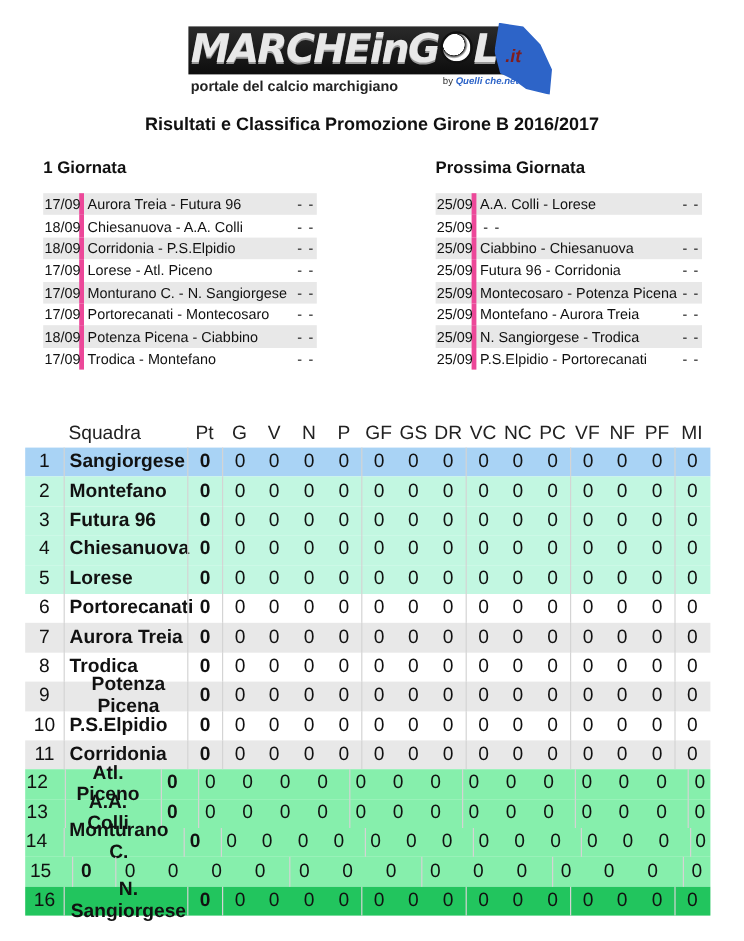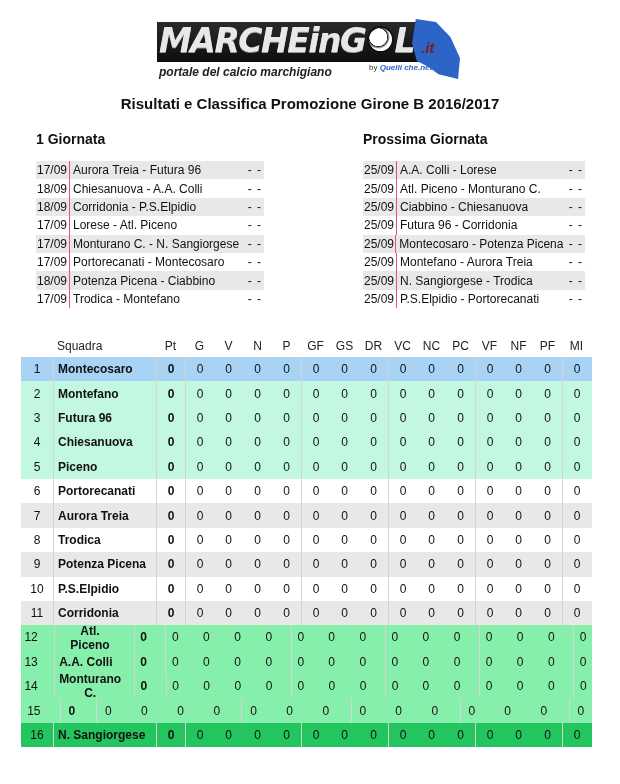--- a/index.html
+++ b/index.html
@@ -6,41 +6,41 @@
   html, body { width: 620px; height: 784px; background: #ffffff; overflow: hidden; }
   body { font-family: "Liberation Sans", "DejaVu Sans", sans-serif; color: #111; position: relative; }
 
   
   .logo { position: absolute; left: 157px; top: 19px; width: 300px; height: 60px; }
   .logo-bar { position: absolute; left: 0; top: 3px; width: 268px; height: 40px; background: linear-gradient(#2a2a2a, #0d0d0d); }
   .logo-text { position: absolute; left: 2px; top: 2px; font-family: "DejaVu Sans", sans-serif; font-weight: bold; font-style: italic; font-size: 33px; letter-spacing: -1.5px; color: #e8e8e8; line-height: 40px; text-shadow: 0 1px 0 #999; }
   .logo-ball { display: inline-block; width: 27px; height: 27px; border-radius: 50%; background: radial-gradient(circle at 40% 40%, #fff 45%, #222 47%, #fff 60%); border: 2px solid #111; vertical-align: middle; margin: 0 1px; position: relative; top: -3px; }
   .logo-region { position: absolute; left: 255px; top: 0; width: 48px; height: 60px; background: #2d64c8; clip-path: polygon(8% 0, 50% 5%, 80% 30%, 100% 65%, 96% 100%, 55% 92%, 35% 80%, 10% 70%, 0 40%); }
   .logo-it { position: absolute; left: 264px; top: 20px; color: #7f1d1d; font-weight: bold; font-style: italic; font-size: 15px; }
-  .logo-tagline { position: absolute; left: 2px; top: 46px; font-weight: bold; font-style: italic; font-size: 12px; color: #222; }
+  .logo-tagline { position: absolute; left: 2px; top: 46px; font-weight: bold; font-size: 12px; color: #222; }
   .logo-by { position: absolute; left: 212px; top: 44px; font-size: 8px; color: #333; }
   .logo-by b { color: #2d64c8; font-style: italic; }
 
   .page-title { position: absolute; left: 0; width: 620px; top: 95px; text-align: center; font-size: 15px; font-weight: bold; color: #111; }
 
   .section-h { position: absolute; top: 131px; font-size: 14px; font-weight: bold; }
   #h-left { left: 36px; }
   #h-right { left: 363px; }
 
   .fixtures { position: absolute; top: 161px; border-collapse: collapse; font-size: 12px; }
   #fix-left { left: 36px; width: 228px; }
   #fix-right { left: 363px; width: 222px; }
   .fixtures .frow { height: 18.4px; display: flex; align-items: center; }
   .fixtures .frow:nth-child(odd) { background: #e8e8e8; }
-  .fixtures .fdate { width: 34px; padding-left: 1px; border-right: 1px solid #ec4899; height: 100%; display: flex; align-items: center; }
+  .fixtures .fdate { width: 34px; padding-left: 1px; border-right: 4px solid #ec4899; height: 100%; display: flex; align-items: center; }
   .fixtures .fmatch { flex: 1; padding-left: 3px; white-space: nowrap; }
   .fixtures .fres { width: 22px; text-align: right; padding-right: 2px; letter-spacing: 1px; }
 
   
-  .standings { position: absolute; left: 21px; top: 334px; width: 571px; font-size: 12px; }
+  .standings { position: absolute; left: 21px; top: 350px; width: 571px; font-size: 16px; }
   .srow { display: flex; height: 24.4px; align-items: center; }
   .srow > div { text-align: center; height: 100%; display: flex; align-items: center; justify-content: center; }
   .c-pos { width: 32px; }
   .c-team { width: 103px; justify-content: flex-start !important; padding-left: 4px; font-weight: bold; }
   .c-pt { width: 29px; font-weight: bold; }
   .c-n { width: 29px; }
   .bl { border-left: 1px solid #d4d4d4; }
   .shead { height: 23px; }
   .shead > div { font-weight: normal !important; color: #222; }
   .shead .c-team { font-weight: normal; }
@@ -111,21 +111,20 @@
     </div>
   </div>
 <div class="fixtures" id="fix-right">
     <div class="frow">
       <span class="fdate">25/09</span>
       <span class="fmatch">A.A. Colli - Lorese</span>
       <span class="fres">- -</span>
     </div>
     <div class="frow">
       <span class="fdate">25/09</span>
-      <span class="fmatch">Atl. Piceno - Monturano C.</span>
       <span class="fres">- -</span>
     </div>
     <div class="frow">
       <span class="fdate">25/09</span>
       <span class="fmatch">Ciabbino - Chiesanuova</span>
       <span class="fres">- -</span>
     </div>
     <div class="frow">
       <span class="fdate">25/09</span>
       <span class="fmatch">Futura 96 - Corridonia</span>
@@ -169,21 +168,21 @@
       <div class="c-n">NC</div>
       <div class="c-n">PC</div>
       <div class="c-n">VF</div>
       <div class="c-n">NF</div>
       <div class="c-n">PF</div>
       <div class="c-n">MI</div>
     </div>
   <div id="standings-body">
       <div class="srow z-first">
         <div class="c-pos">1</div>
-        <div class="c-team bl">Montecosaro</div>
+        <div class="c-team bl">Sangiorgese</div>
         <div class="c-pt bl">0</div>
         <div class="c-n bl">0</div>
         <div class="c-n">0</div>
         <div class="c-n">0</div>
         <div class="c-n">0</div>
         <div class="c-n bl">0</div>
         <div class="c-n">0</div>
         <div class="c-n">0</div>
         <div class="c-n bl">0</div>
         <div class="c-n">0</div>
@@ -245,21 +244,21 @@
         <div class="c-n bl">0</div>
         <div class="c-n">0</div>
         <div class="c-n">0</div>
         <div class="c-n bl">0</div>
         <div class="c-n">0</div>
         <div class="c-n">0</div>
         <div class="c-n bl">0</div>
       </div>
       <div class="srow z-promo">
         <div class="c-pos">5</div>
-        <div class="c-team bl">Piceno</div>
+        <div class="c-team bl">Lorese</div>
         <div class="c-pt bl">0</div>
         <div class="c-n bl">0</div>
         <div class="c-n">0</div>
         <div class="c-n">0</div>
         <div class="c-n">0</div>
         <div class="c-n bl">0</div>
         <div class="c-n">0</div>
         <div class="c-n">0</div>
         <div class="c-n bl">0</div>
         <div class="c-n">0</div>

